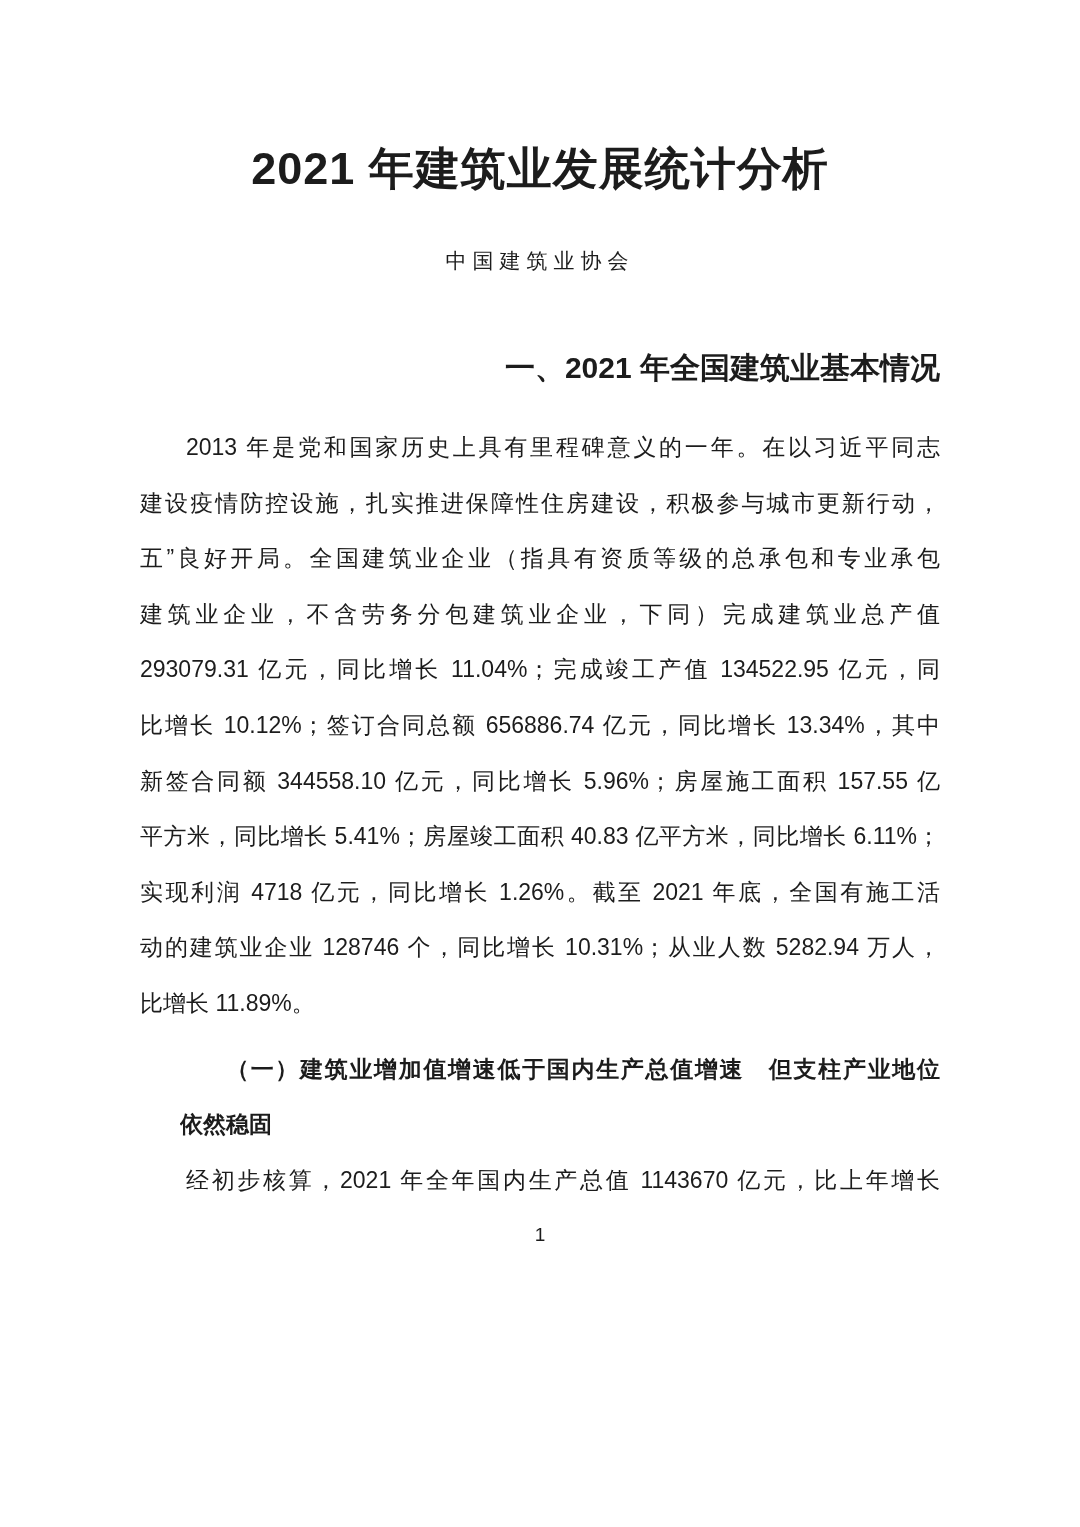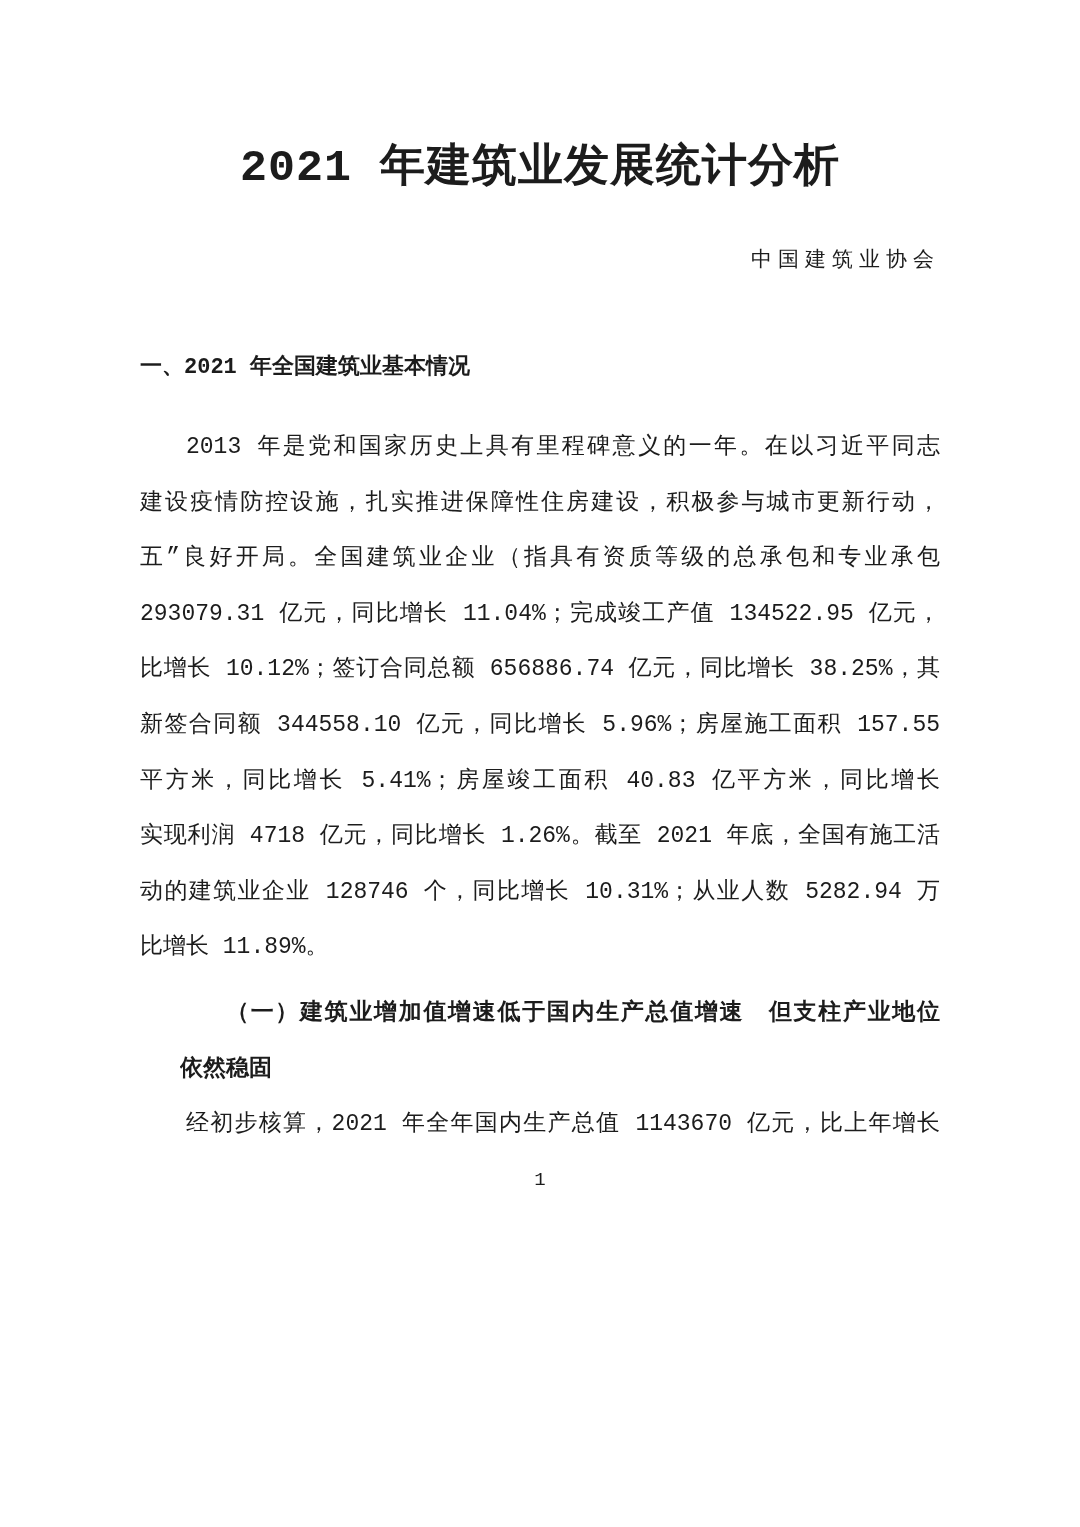--- a/index.html
+++ b/index.html
@@ -7,21 +7,21 @@
     padding: 0;
     background: #ffffff;
   }
   .page {
     position: relative;
     width: 1080px;
     height: 1527px;
     margin: 0 auto;
     background: #ffffff;
     color: #1c1c1c;
-    font-family: Liberation Mono, monospace;
+    font-family: Liberation Sans, sans-serif;
     overflow: hidden;
   }
   .content {
     position: absolute;
     left: 140px;
     top: 0;
     width: 800px;
   }
   .doc-title {
     margin: 141px 0 0 0;
@@ -29,30 +29,30 @@
     line-height: 56px;
     font-weight: bold;
     text-align: center;
     letter-spacing: 1px;
     white-space: nowrap;
   }
   .doc-subtitle {
     margin-top: 50px;
     font-size: 21px;
     line-height: 28px;
-    text-align: right;
+    text-align: center;
     letter-spacing: 6px;
     font-weight: normal;
   }
   .section-heading {
     margin: 73px 0 0 0;
-    font-size: 22px;
+    font-size: 30px;
     line-height: 40px;
     font-weight: bold;
-    text-align: left;
+    text-align: right;
     white-space: nowrap;
   }
   .para {
     margin-top: 32px;
     font-size: 23px;
     line-height: 55.6px;
   }
   .para.tight { margin-top: 0; }
   .para.sub-heading {
     margin-top: 10px;
@@ -83,22 +83,23 @@
     <h1 class="doc-title">2021 年建筑业发展统计分析</h1>
 
     <div class="doc-subtitle">中国建筑业协会</div>
 
     <h2 class="section-heading">一、2021 年全国建筑业基本情况</h2>
 
     <div class="para">
         <div class="line jl">2013 年是党和国家历史上具有里程碑意义的一年。在以习近平同志</div>
         <div class="line jl">建设疫情防控设施，扎实推进保障性住房建设，积极参与城市更新行动，</div>
         <div class="line jl">五”良好开局。全国建筑业企业（指具有资质等级的总承包和专业承包</div>
+        <div class="line jl">建筑业企业，不含劳务分包建筑业企业，下同）完成建筑业总产值</div>
         <div class="line jl">293079.31 亿元，同比增长 11.04%；完成竣工产值 134522.95 亿元，同</div>
-        <div class="line jl">比增长 10.12%；签订合同总额 656886.74 亿元，同比增长 38.25%，其中</div>
+        <div class="line jl">比增长 10.12%；签订合同总额 656886.74 亿元，同比增长 13.34%，其中</div>
         <div class="line jl">新签合同额 344558.10 亿元，同比增长 5.96%；房屋施工面积 157.55 亿</div>
         <div class="line jl">平方米，同比增长 5.41%；房屋竣工面积 40.83 亿平方米，同比增长 6.11%；</div>
         <div class="line jl">实现利润 4718 亿元，同比增长 1.26%。截至 2021 年底，全国有施工活</div>
         <div class="line jl">动的建筑业企业 128746 个，同比增长 10.31%；从业人数 5282.94 万人，</div>
         <div class="line">比增长 11.89%。</div>
       </div>
 
     <div class="para sub-heading">
         <div class="line jl">（一）建筑业增加值增速低于国内生产总值增速　但支柱产业地位</div>
         <div class="line">依然稳固</div>

